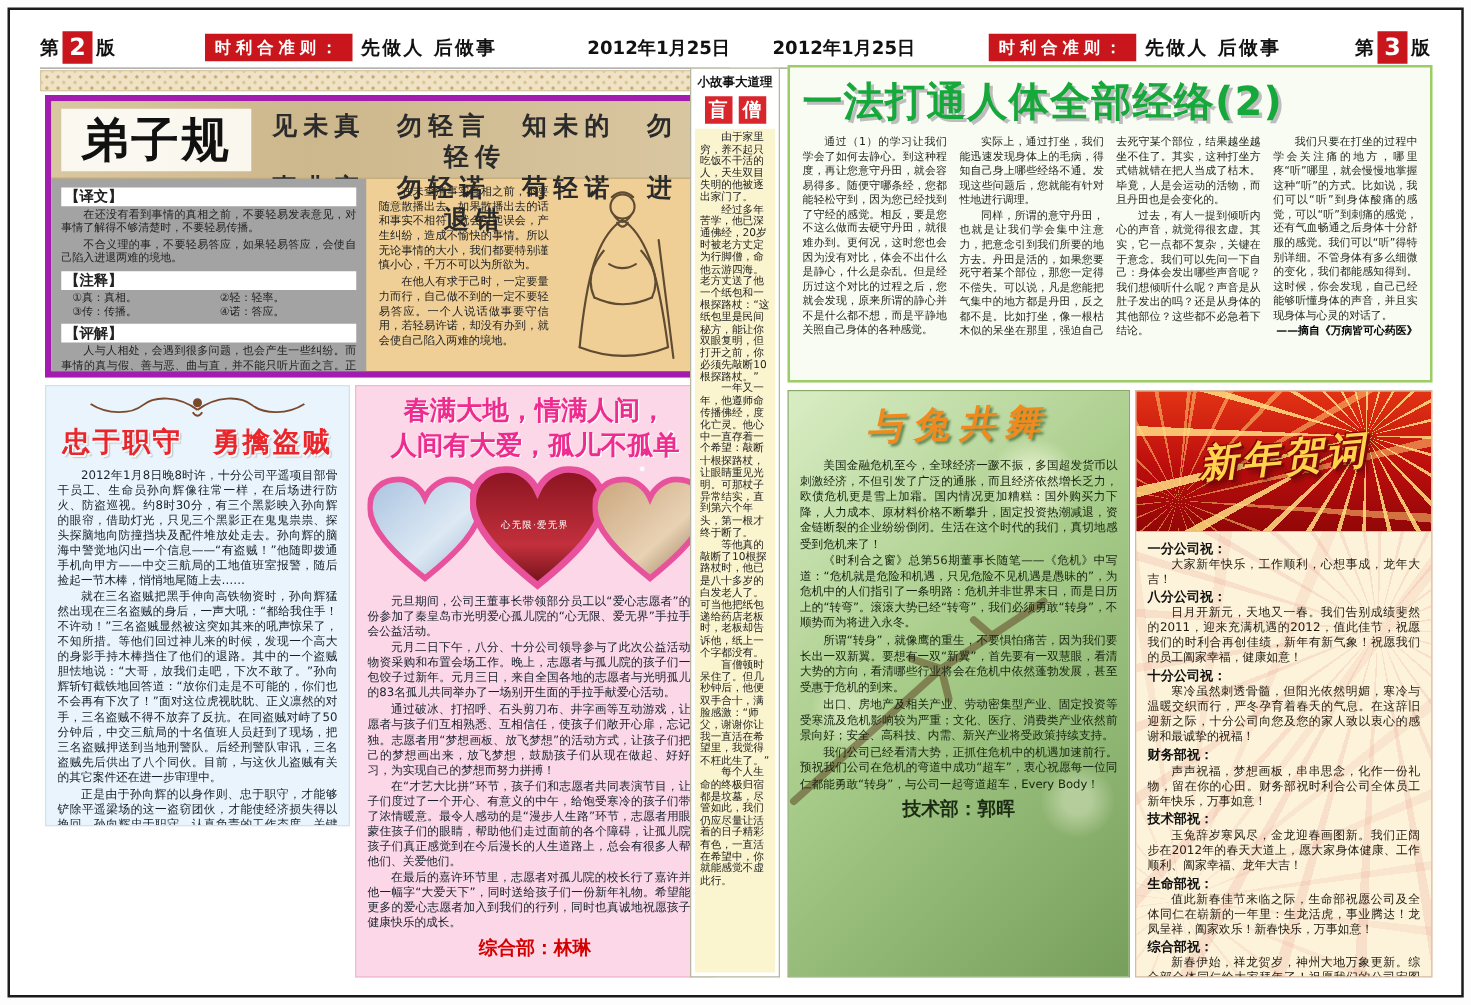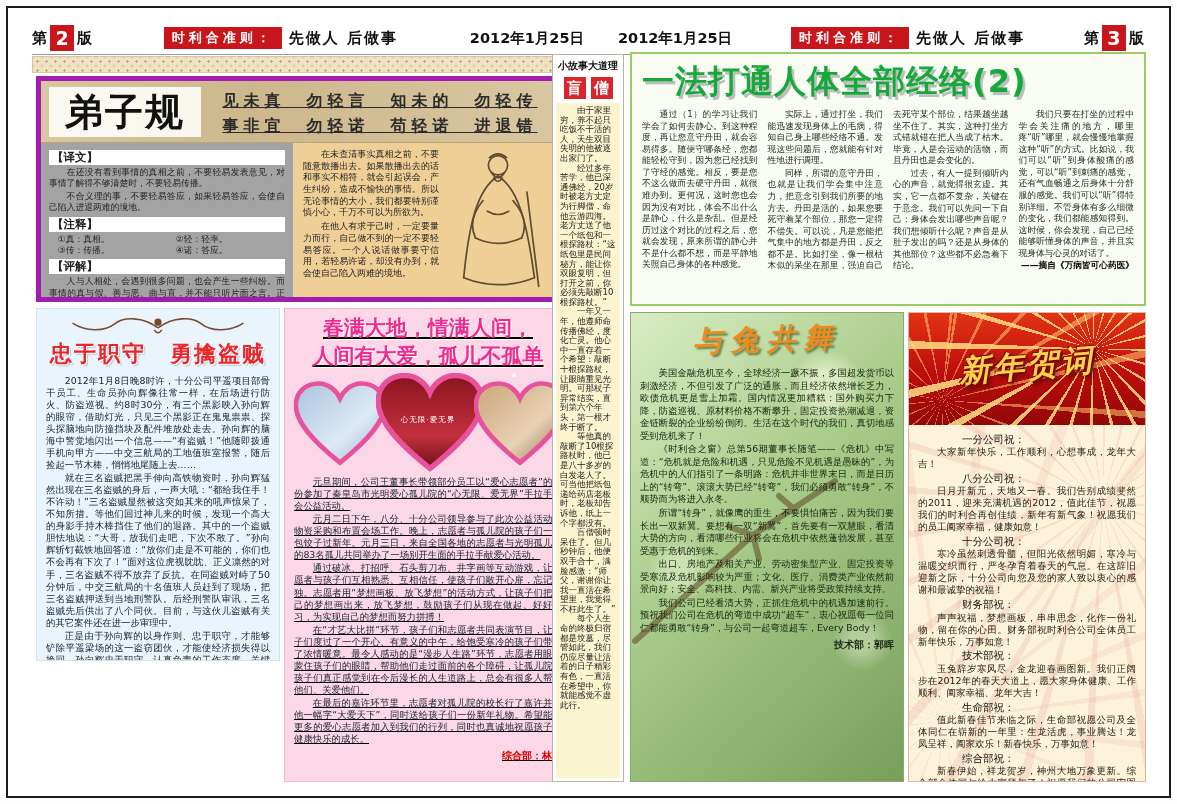--- a/index.html
+++ b/index.html
@@ -24,43 +24,43 @@
     background-image: radial-gradient(#c4a977 1.1px, transparent 1.4px), radial-gradient(#d8c194 1.1px, transparent 1.4px);
     background-size:9px 9px; background-position:0 0,4.5px 4.5px; border:1px solid #d8c8a4; }
   .lace-h { position:absolute; left:32px; top:56px; width:552px; height:17px; }
   .lace-v { position:absolute; left:564px; top:76px; width:16px; height:226px; }
 
   
   .dizigui { position:absolute; left:36px; top:76px; width:528px; height:226px; border:5px solid #a21caf; background:#efcf96; overflow:hidden; }
   .dz-banner { position:relative; height:62px; background:linear-gradient(90deg,#d9c7a1,#cdb78c 40%,#d9c7a1); border-bottom:1px solid #b9a largest; border-bottom:1px solid #b9a478; }
   .dz-titlebox { position:absolute; left:8px; top:6px; width:152px; height:50px; background:rgba(255,255,252,.88); display:flex; align-items:center; justify-content:center;
     font-family:"DejaVu Serif","Liberation Serif",serif; font-size:38px; font-weight:900; color:#111; letter-spacing:2px; }
-  .dz-verses { position:absolute; left:168px; right:8px; top:7px; text-align:center; font-family:"DejaVu Serif","Liberation Serif",serif; font-size:16px; font-weight:bold; color:#2b2b2b; letter-spacing:5px; line-height:25px;text-decoration:underline; }
+  .dz-verses { position:absolute; left:168px; right:8px; top:7px; text-align:center; font-family:"DejaVu Serif","Liberation Serif",serif; font-size:20px; font-weight:bold; color:#2b2b2b; letter-spacing:5px; line-height:25px; }
   .dz-body { position:absolute; top:62px; left:0; right:0; bottom:0; display:flex; }
   .dz-left { width:252px; background:#a3a3a3; padding:4px 8px; font-size:8.8px; line-height:1.3; color:#222; overflow:hidden; }
   .dz-left p { text-indent:2em; margin:0 0 1px; text-align:justify; }
   .sec-head { background:#fff; font-weight:bold; font-size:11.5px; padding:0 3px; margin:3px 0 2px; }
   .notes { display:flex; flex-wrap:wrap; }
   .notes p { width:50%; text-indent:1em; margin:0; }
   .dz-right { flex:1; position:relative; padding:6px 8px 4px 10px; font-size:9px; line-height:1.3; color:#222; overflow:hidden; }
   .dz-right .txt { padding-right:112px; }
   .dz-right p { text-indent:2em; margin:0 0 2px; text-align:justify; }
   .confucius { position:absolute; right:2px; bottom:0; width:118px; height:150px; opacity:.92; }
 
   
   .panel { position:absolute; overflow:hidden; }
   .guard { left:36px; top:308px; width:244px; height:353px; background:#e9f4fc; border:1px solid #cfe2f0; padding:5px 9px; }
   .guard-orn { display:block; margin:0 auto; width:190px; height:24px; }
   .guard-title { text-align:center; font-size:22px; font-weight:900; color:#e9262c; letter-spacing:2px; text-shadow:1px 1px 0 #fff, 2px 2px 1px rgba(0,0,0,.18); margin:1px 0 6px; }
   .bodytxt { font-size:9.4px; line-height:1.28; color:#15202c; text-align:justify; }
   .bodytxt p { text-indent:2em; margin:0 0 1px; }
-  .sig { text-align:right; color:#d40000; font-weight:bold; font-size:10px; margin-top:4px; }
+  .sig { text-align:center; color:#d40000; font-weight:bold; font-size:15px; margin-top:4px; }
 
   .love { left:284px; top:308px; width:288px; height:474px; background:#fcd7e8; border:1px solid #f2b6d2; padding:5px 9px;
-    background-image: radial-gradient(circle at 88% 8%, rgba(255,255,255,.8) 0 2px, transparent 3px), radial-gradient(circle at 80% 14%, rgba(255,255,255,.8) 0 1.5px, transparent 2.5px); text-decoration: underline; }
+    background-image: radial-gradient(circle at 88% 8%, rgba(255,255,255,.8) 0 2px, transparent 3px), radial-gradient(circle at 80% 14%, rgba(255,255,255,.8) 0 1.5px, transparent 2.5px); }
   .love-title { text-align:center; font-size:21px; font-weight:900; color:#ee2b8e; line-height:1.22; text-shadow:1px 1px 0 #fff; margin-top:2px; }
   .hearts { position:relative; height:100px; margin:4px 0 3px; }
   .heart { position:absolute; }
   .heart-caption { position:absolute; left:50%; top:42px; transform:translateX(-50%); color:#fff; font-size:7.5px; white-space:nowrap; letter-spacing:1px; }
   .love .bodytxt { font-size:9.4px; }
 
   
   .storycol { position:absolute; left:552px; top:54px; width:72px; height:728px; background:#fff; border:1px solid #b5b5a0; display:flex; flex-direction:column; }
   .story-head { font-size:10px; font-weight:bold; text-align:center; padding:4px 1px 2px; color:#111; }
   .story-title { display:flex; justify-content:center; gap:5px; margin:2px 0 4px; }
@@ -94,21 +94,21 @@
     background:
       repeating-conic-gradient(from 0deg at 78% 32%, rgba(255,222,130,.85) 0deg 2.5deg, transparent 2.5deg 15deg),
       repeating-conic-gradient(from 8deg at 14% 78%, rgba(255,200,110,.55) 0deg 2deg, transparent 2deg 17deg),
       linear-gradient(180deg,#e23315,#bb0d0d 55%,#920707); }
   .greet-title { position:absolute; left:0; right:0; top:32px; text-align:center; font-size:31px; font-weight:900; font-style:italic; color:#ffd34d; letter-spacing:3px; transform:rotate(-5deg);
     text-shadow:2px 2px 0 #7e0606, -1px -1px 0 #7e0606, 3px 4px 5px rgba(0,0,0,.5); }
   .greet-body { padding:6px 9px; font-size:9.5px; line-height:1.26; color:#201a10;
     background-image:
       repeating-conic-gradient(from 0deg at 82% 20%, rgba(225,120,120,.16) 0deg 2deg, transparent 2deg 13deg),
       repeating-conic-gradient(from 6deg at 15% 75%, rgba(225,140,120,.13) 0deg 2deg, transparent 2deg 15deg); }
-  .greet-from { display:block; font-weight:normal; font-size:10.5px; margin-top:2px; color:#111;margin-left:44px; }
+  .greet-from { display:block; font-weight:bold; font-size:10.5px; margin-top:2px; color:#111; }
   .greet-text { text-indent:2em; text-align:justify; margin:0; }
 </style>
 </head>
 <body>
 
 <div class="stage">
   <div class="sheet"></div>
 
   <div class="pghead pghead-left">
     <span class="pgnum-group">
@@ -278,21 +278,21 @@
       </div>
   </div>
 
   <div class="rabbit">
     <svg class="branch" viewBox="0 0 230 190" fill="none" stroke="#5b3a1e" stroke-width="6" stroke-linecap="round">
       <path d="M12 178 L130 72 L212 18"></path>
       <path d="M130 72 l-24 -8 M130 72 l6 24 M170 45 l-14 -12"></path>
     </svg>
     <div class="rabbit-title">与兔共舞</div>
     <div class="bodytxt">
-        <p>美国金融危机至今，全球经济一蹶不振，多国超发货币以刺激经济，不但引发了广泛的通胀，而且经济依然增长乏力，欧债危机更是雪上加霜。国内情况更加糟糕：国外购买力下降，防盗巡视、原材料价格不断攀升，固定投资热潮减退，资金链断裂的企业纷纷倒闭。生活在这个时代的我们，真切地感受到危机来了！</p>
+        <p>美国金融危机至今，全球经济一蹶不振，多国超发货币以刺激经济，不但引发了广泛的通胀，而且经济依然增长乏力，欧债危机更是雪上加霜。国内情况更加糟糕：国外购买力下降，人力成本、原材料价格不断攀升，固定投资热潮减退，资金链断裂的企业纷纷倒闭。生活在这个时代的我们，真切地感受到危机来了！</p>
         <p>《时利合之窗》总第56期董事长随笔——《危机》中写道：“危机就是危险和机遇，只见危险不见机遇是愚昧的”，为危机中的人们指引了一条明路：危机并非世界末日，而是日历上的“转弯”。滚滚大势已经“转弯”，我们必须勇敢“转身”，不顺势而为将进入永冬。</p>
         <p>所谓“转身”，就像鹰的重生，不要惧怕痛苦，因为我们要长出一双新翼。要想有一双“新翼”，首先要有一双慧眼，看清大势的方向，看清哪些行业将会在危机中依然蓬勃发展，甚至受惠于危机的到来。</p>
         <p>出口、房地产及相关产业、劳动密集型产业、固定投资等受寒流及危机影响较为严重；文化、医疗、消费类产业依然前景向好；安全、高科技、内需、新兴产业将受政策持续支持。</p>
         <p>我们公司已经看清大势，正抓住危机中的机遇加速前行。预祝我们公司在危机的弯道中成功“超车”，衷心祝愿每一位同仁都能勇敢“转身”，与公司一起弯道超车，Every Body！</p>
       </div>
     <div class="sig">技术部：郭晖</div>
   </div>
 
   <div class="greet">
     <div class="greet-banner">

